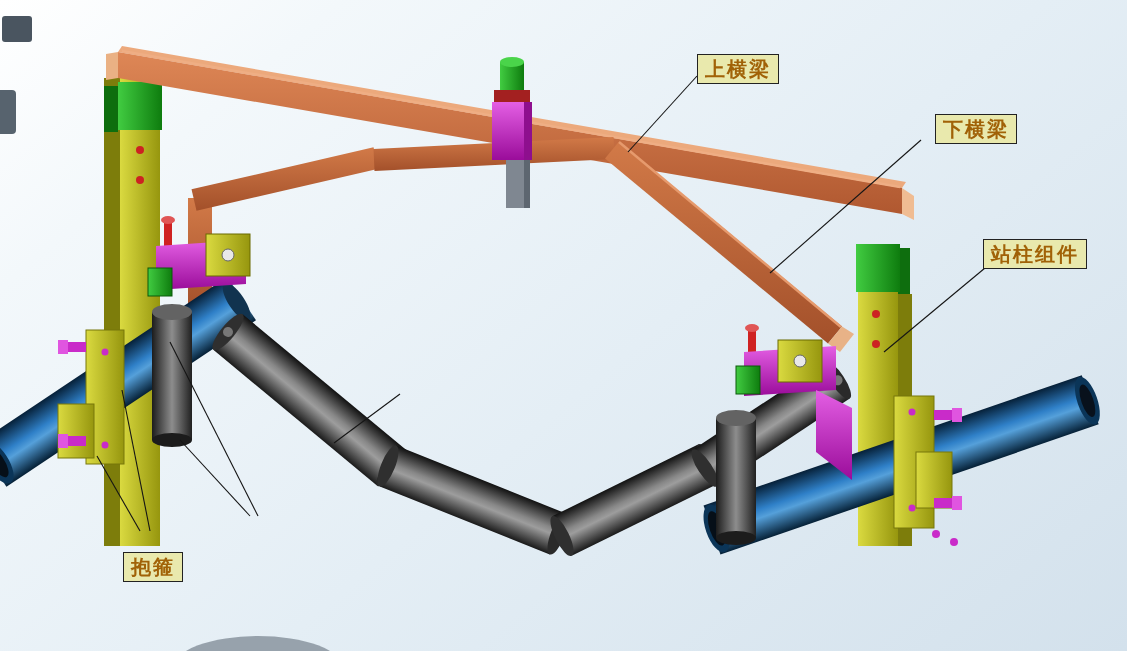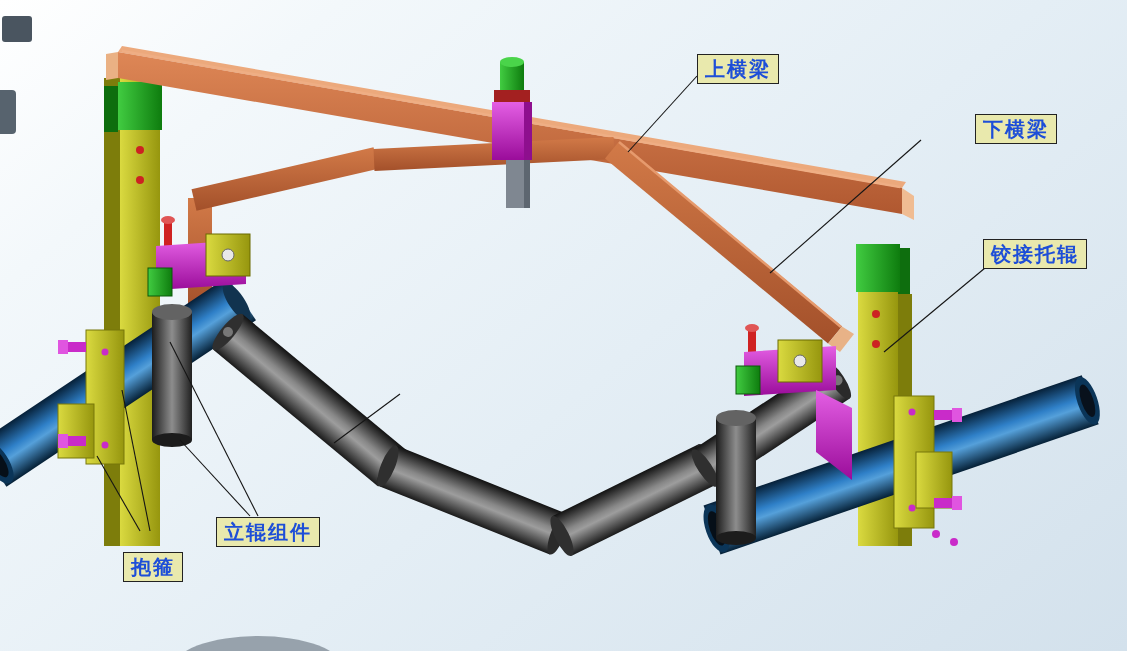--- a/index.html
+++ b/index.html
@@ -7,21 +7,21 @@
     width:1127px;height:651px;overflow:hidden;
     background:linear-gradient(140deg,#ffffff 0%,#f3f8fb 18%,#e4eef5 55%,#d3e1ec 100%);
     font-family:"Liberation Sans",sans-serif;
   }
   .stage{position:relative;width:1127px;height:651px;}
   .stage > svg{position:absolute;left:0;top:0;}
   .label{
     position:absolute;
     background:#e9e9ad;
     border:1px solid #222;
-    color:#1d4ed8;
+    color:#a16207;
     font-size:20px;
     font-weight:bold;
     line-height:1;
     padding:4px 7px;
     white-space:nowrap;
     letter-spacing:2px;
     font-family:"Liberation Sans",sans-serif;
   }
 </style>
 </head>
@@ -222,17 +222,16 @@
     <line x1="985" y1="268" x2="884" y2="352"></line>
     <line x1="400" y1="394" x2="334" y2="443"></line>
     <line x1="250" y1="516" x2="180" y2="440"></line>
     <line x1="258" y1="516" x2="170" y2="342"></line>
     <line x1="140" y1="531" x2="97" y2="456"></line>
     <line x1="150" y1="531" x2="122" y2="390"></line>
   </g>
 </svg>
 
   <div class="label" style="left:697px;top:54px">上横梁</div>
-  <div class="label" style="left:975px;top:114px">下横梁</div>
-  <div class="label" style="left:983px;top:239px">铰接托辊</div>
-  <div class="label" style="left:216px;top:517px">立辊组件</div>
+  <div class="label" style="left:935px;top:114px">下横梁</div>
+  <div class="label" style="left:983px;top:239px">站柱组件</div>
   <div class="label" style="left:123px;top:552px">抱箍</div>
 </div>
 
 </body></html>

